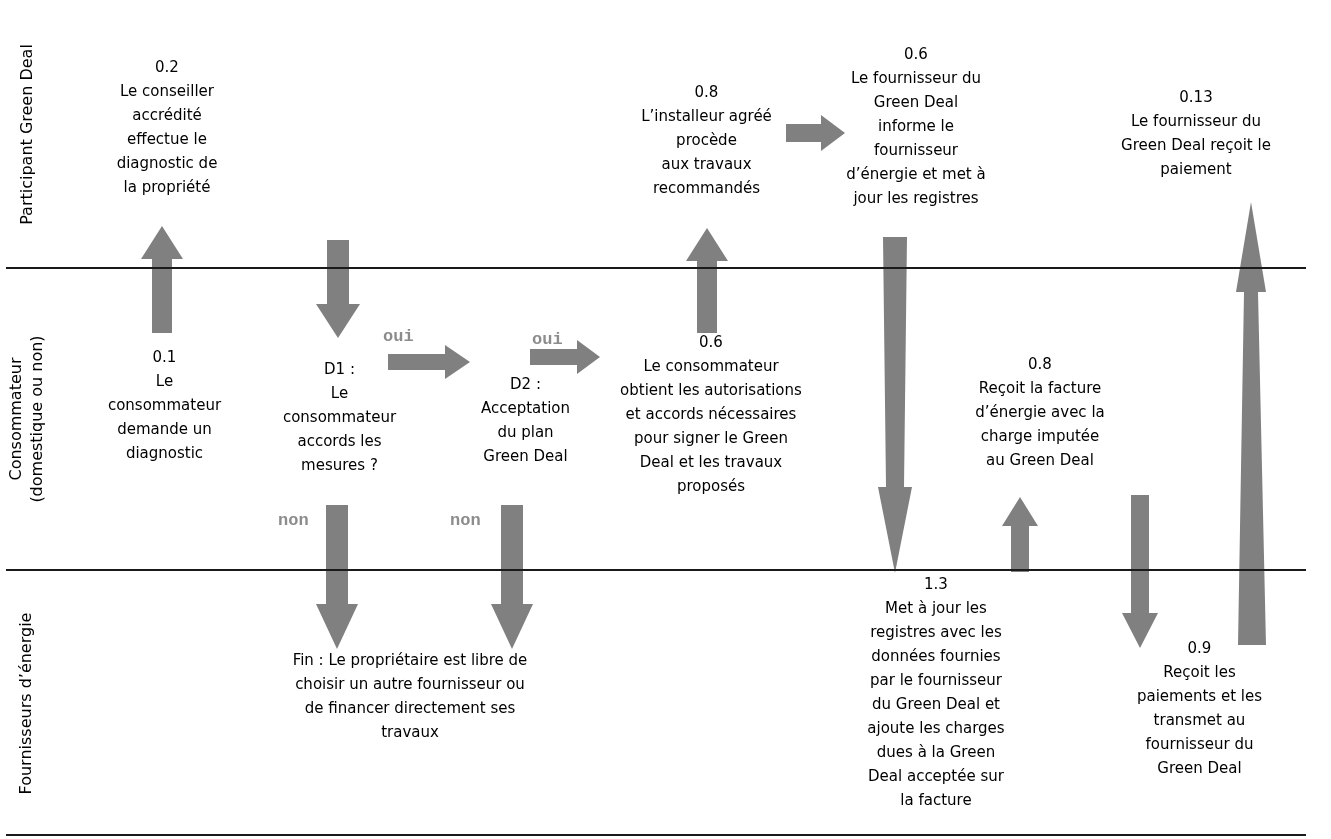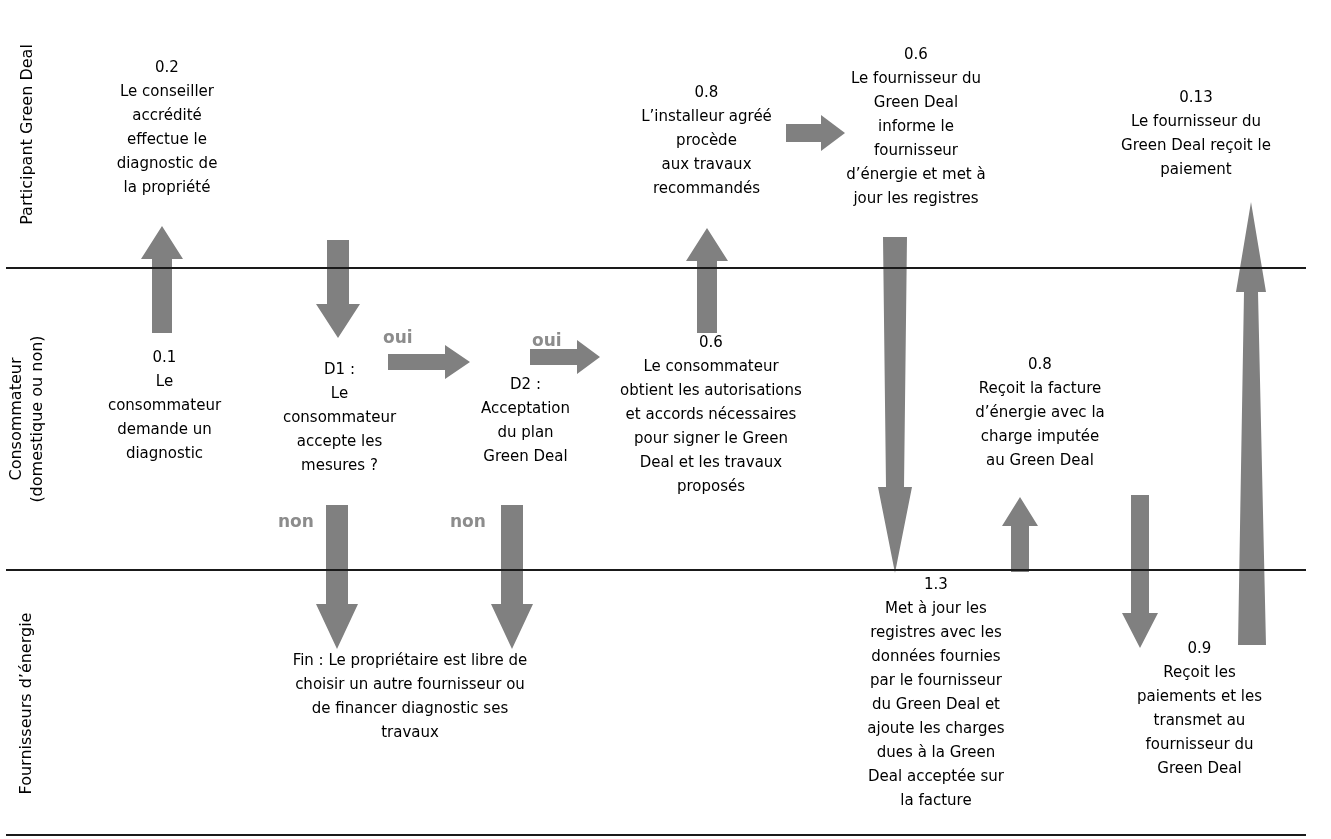--- a/index.html
+++ b/index.html
@@ -61,20 +61,21 @@
     font-size: 15px;
     line-height: 1.6;
     color: var(--text);
   }
   .edge-label {
     position: absolute;
     font-size: 17px;
     font-weight: bold;
     color: var(--edge-label);
     line-height: 20px;
+    font-family: Liberation Mono, monospace;
   }
 </style>
 </head>
 <body>
 
 <div class="canvas">
 
   <svg class="arrows" viewBox="0 0 1331 839">
     <polygon points="162,226 183,259 172,259 172,333 152,333 152,259 141,259"></polygon>
     <polygon points="327,240 349,240 349,304 360,304 338,338 316,304 327,304"></polygon>
@@ -131,42 +132,42 @@
 paiement</div>
 
   <div class="node" style="left:97px;top:345px;width:135px">0.1
 Le
 consommateur
 demande un
 diagnostic</div>
   <div class="node" style="left:267px;top:357px;width:145px">D1 :
 Le
 consommateur
-accepte les
+accords les
 mesures ?</div>
   <div class="node" style="left:458px;top:372px;width:135px">D2 :
 Acceptation
 du plan
 Green Deal</div>
   <div class="node" style="left:591px;top:330px;width:240px">0.6
 Le consommateur
 obtient les autorisations
 et accords nécessaires
 pour signer le Green
 Deal et les travaux
 proposés</div>
   <div class="node" style="left:945px;top:352px;width:190px">0.8
 Reçoit la facture
 d’énergie avec la
 charge imputée
 au Green Deal</div>
 
   <div class="node" style="left:250px;top:648px;width:320px">Fin : Le propriétaire est libre de
 choisir un autre fournisseur ou
-de financer diagnostic ses
+de financer directement ses
 travaux</div>
   <div class="node" style="left:841px;top:572px;width:190px">1.3
 Met à jour les
 registres avec les
 données fournies
 par le fournisseur
 du Green Deal et
 ajoute les charges
 dues à la Green
 Deal acceptée sur

